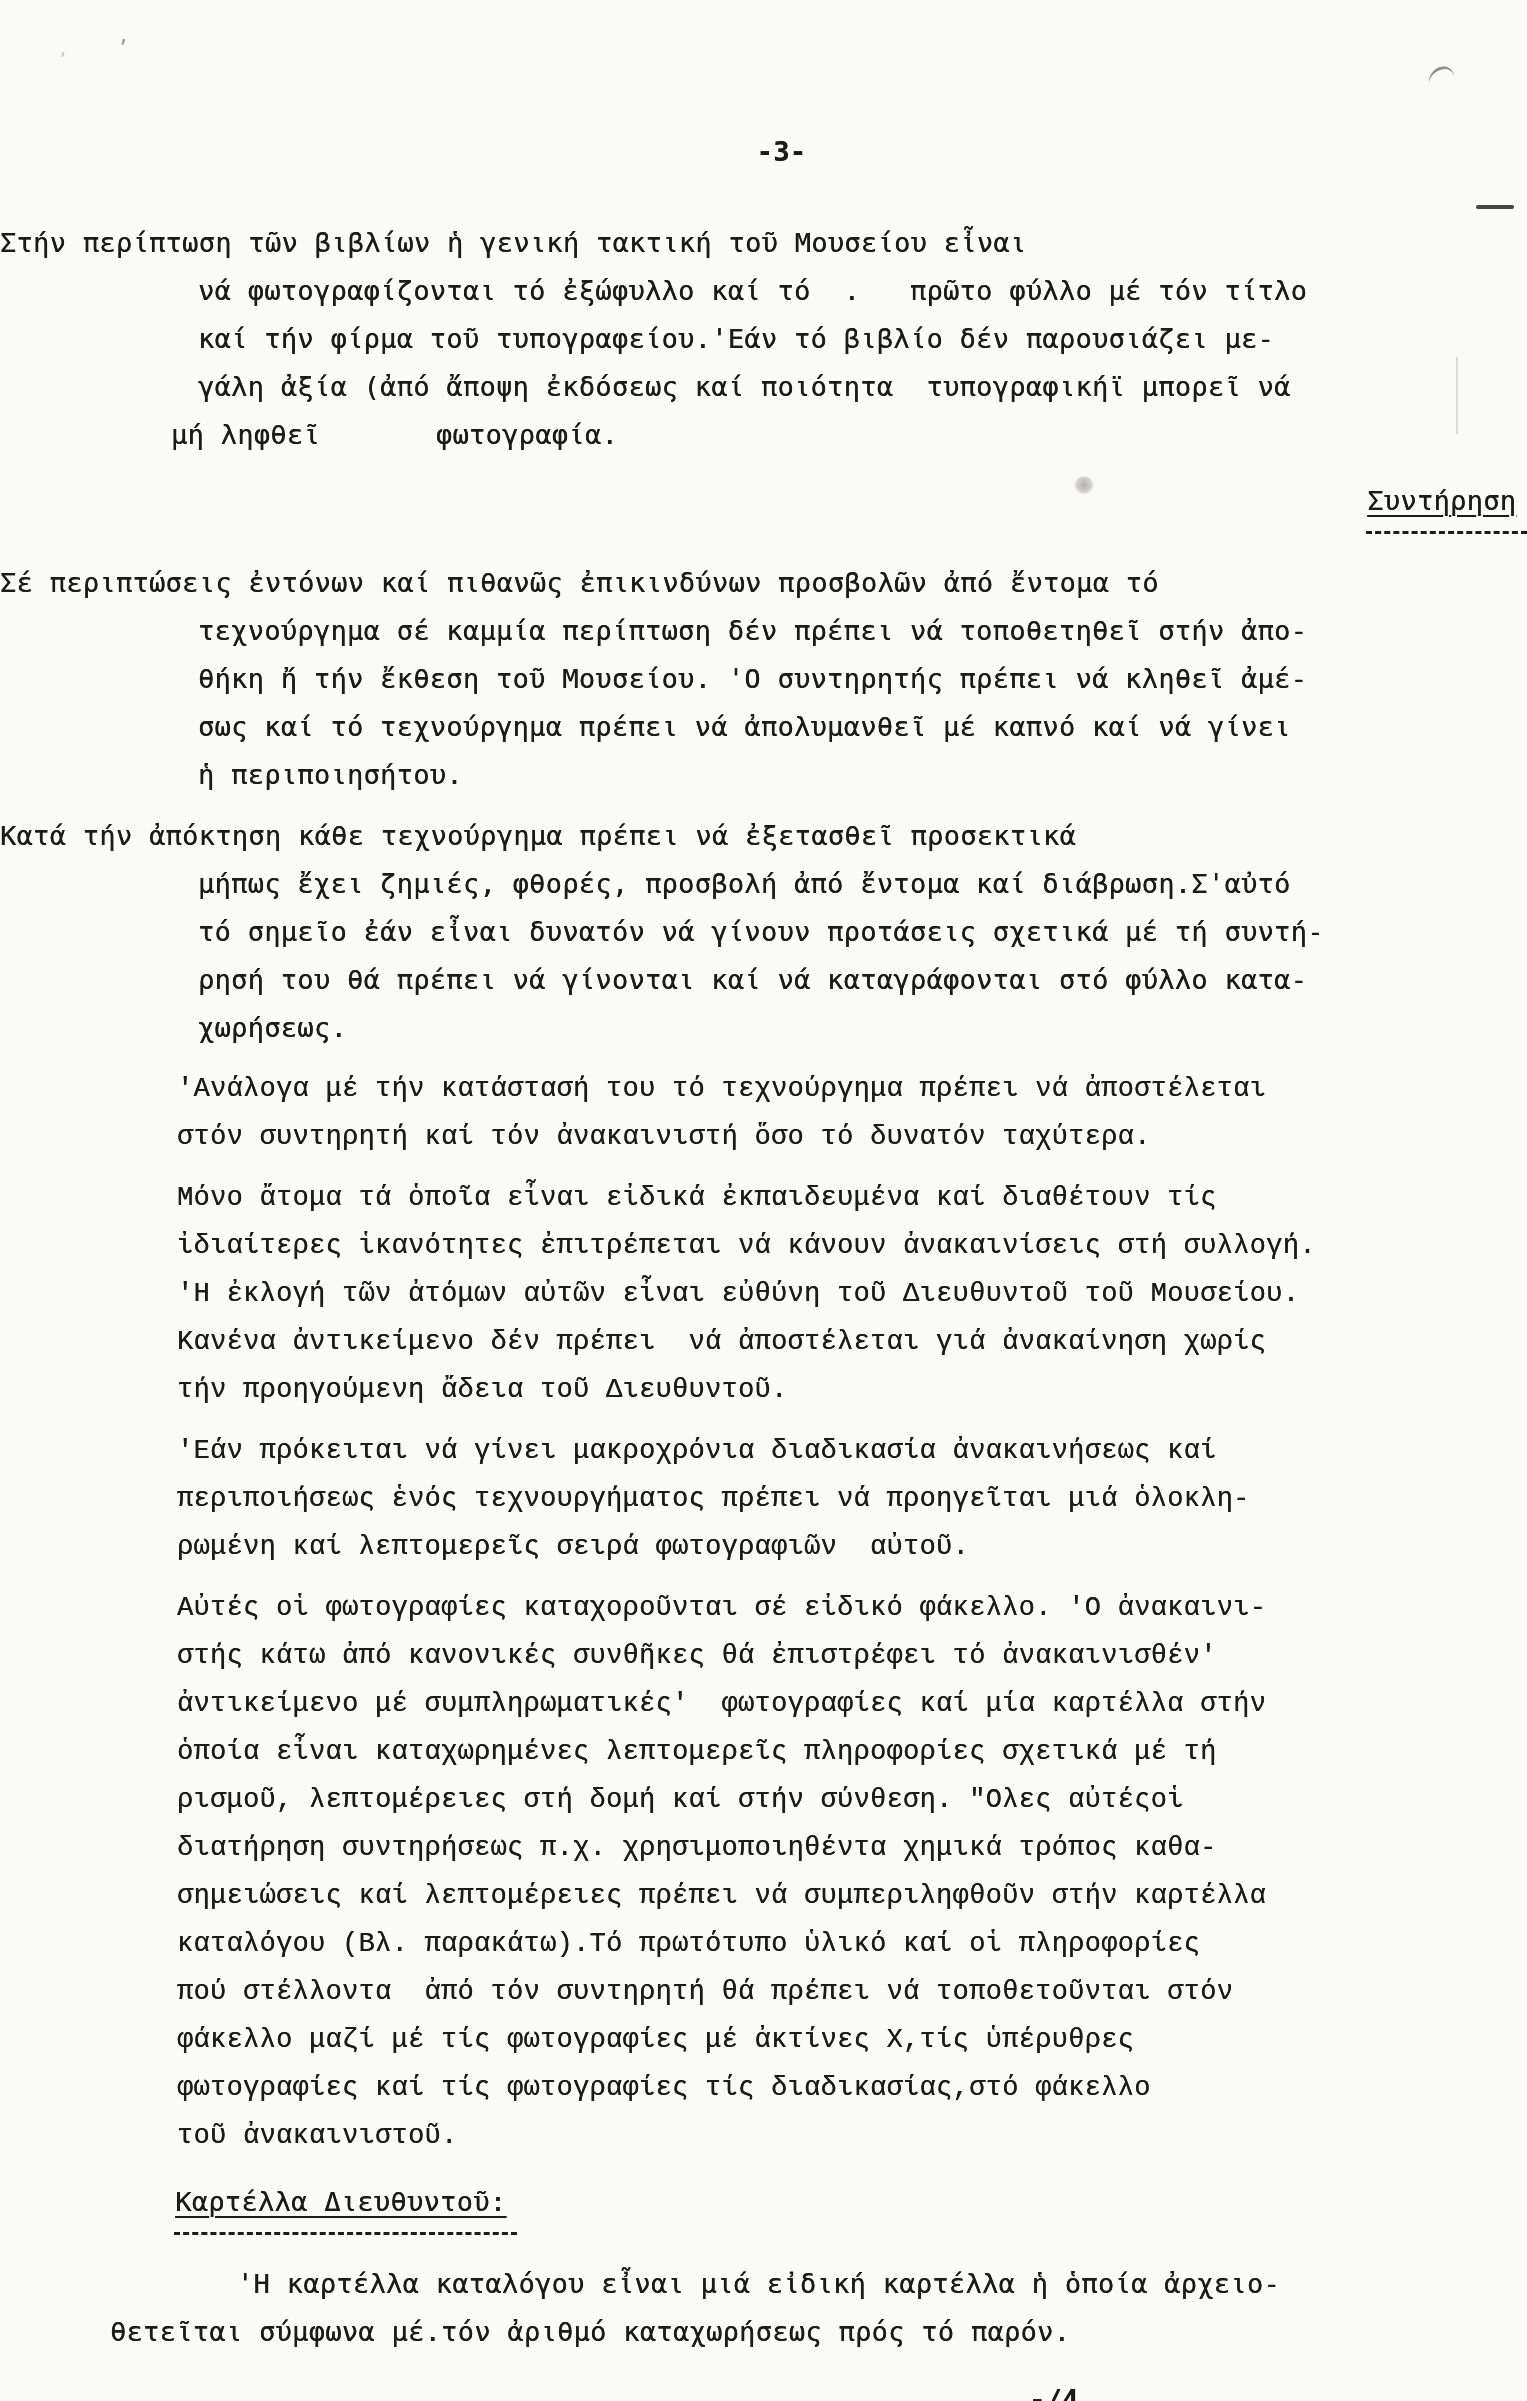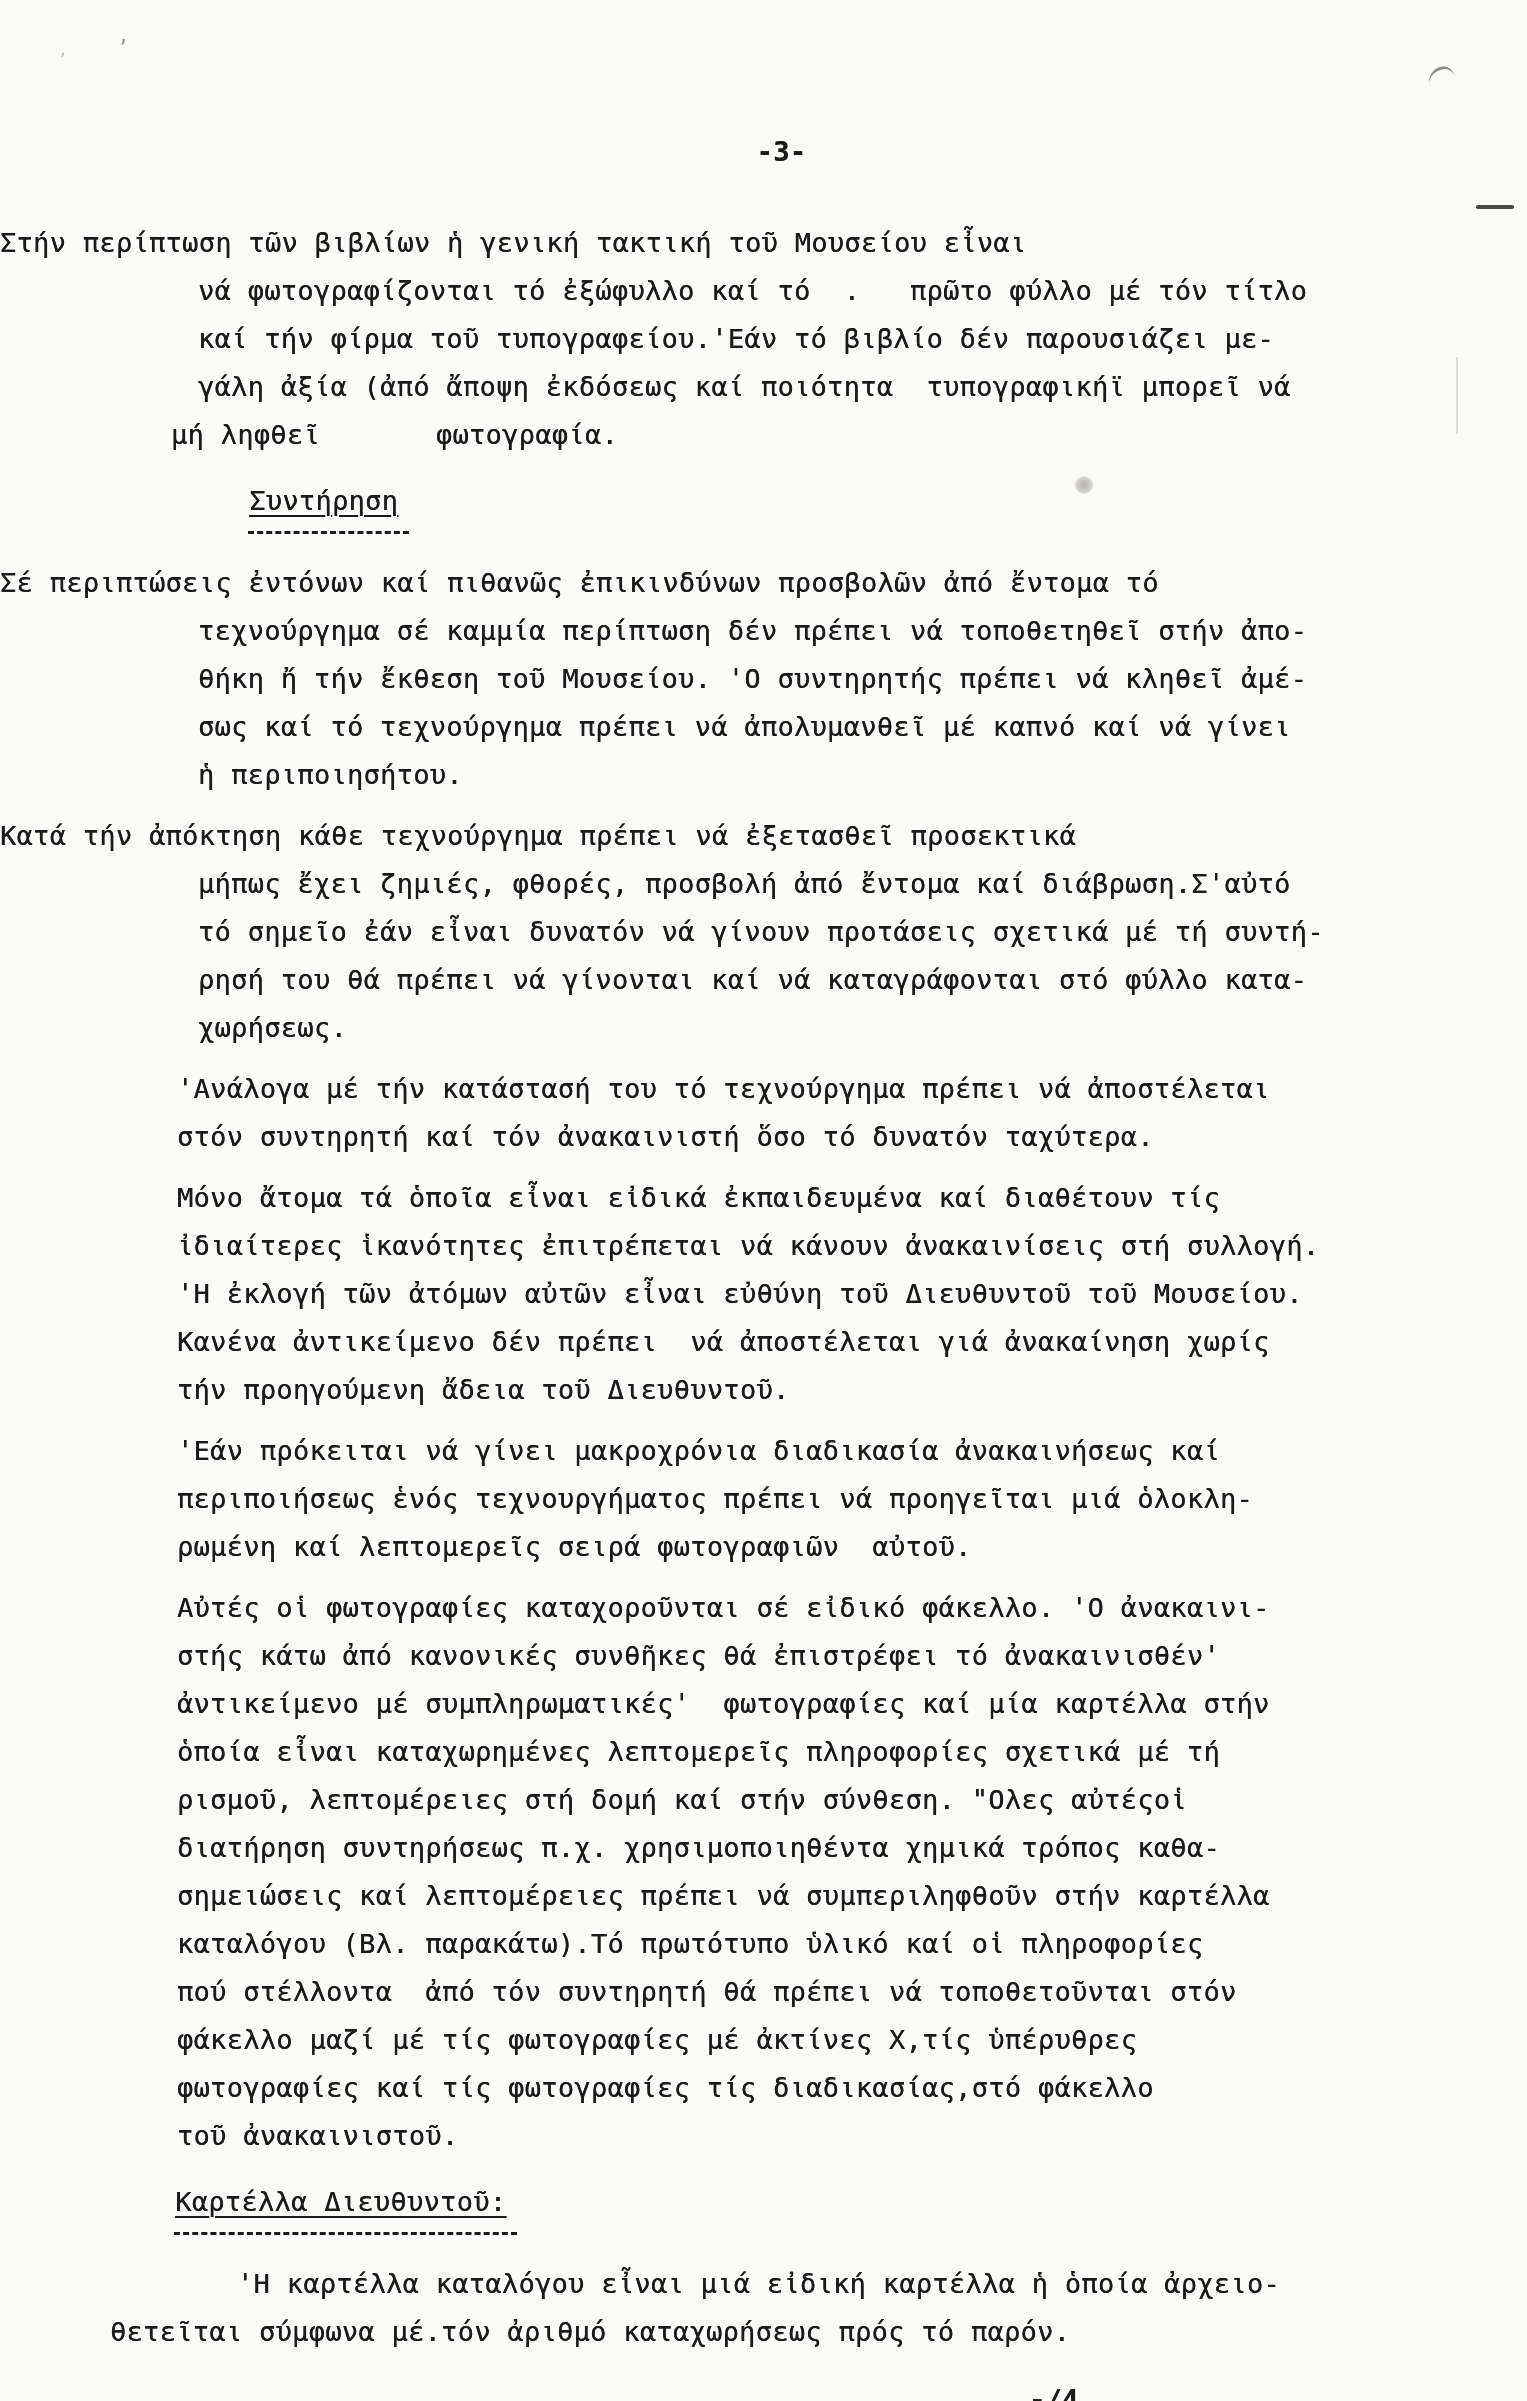--- a/index.html
+++ b/index.html
@@ -29,26 +29,26 @@
   .page-number{
     text-align:center;
     transform:translateX(18px);
     font-weight:700;
     margin-bottom:43px;
   }
   .para{margin:0 0 13px 0;}
   .line{white-space:pre;}
   .i-first{}
   .i-a{margin-left:198px;}
-  .i-b{margin-left:177px;}
+  .i-b{margin-left:177px;font-family:Liberation Mono, monospace;}
   .i-out{margin-left:171px;}
   .i-c{margin-left:110px;}
   .i-first2{margin-left:237px;}
   .heading-row{margin:18px 0 25px 0;}
-  .heading-row.h1{margin-left:248px;}
+  .heading-row.h1{margin-left:248px;text-align:right;}
   .heading-row.h2{margin-left:174px;}
   .heading{
     display:inline-block;
     text-decoration:underline;
     text-decoration-thickness:1.8px;
     text-underline-offset:5.4px;
     border-bottom:3.6px dashed #1c1c1c;
     padding:0 10.7px 6px 1.2px;
   }
   .footer-line{

